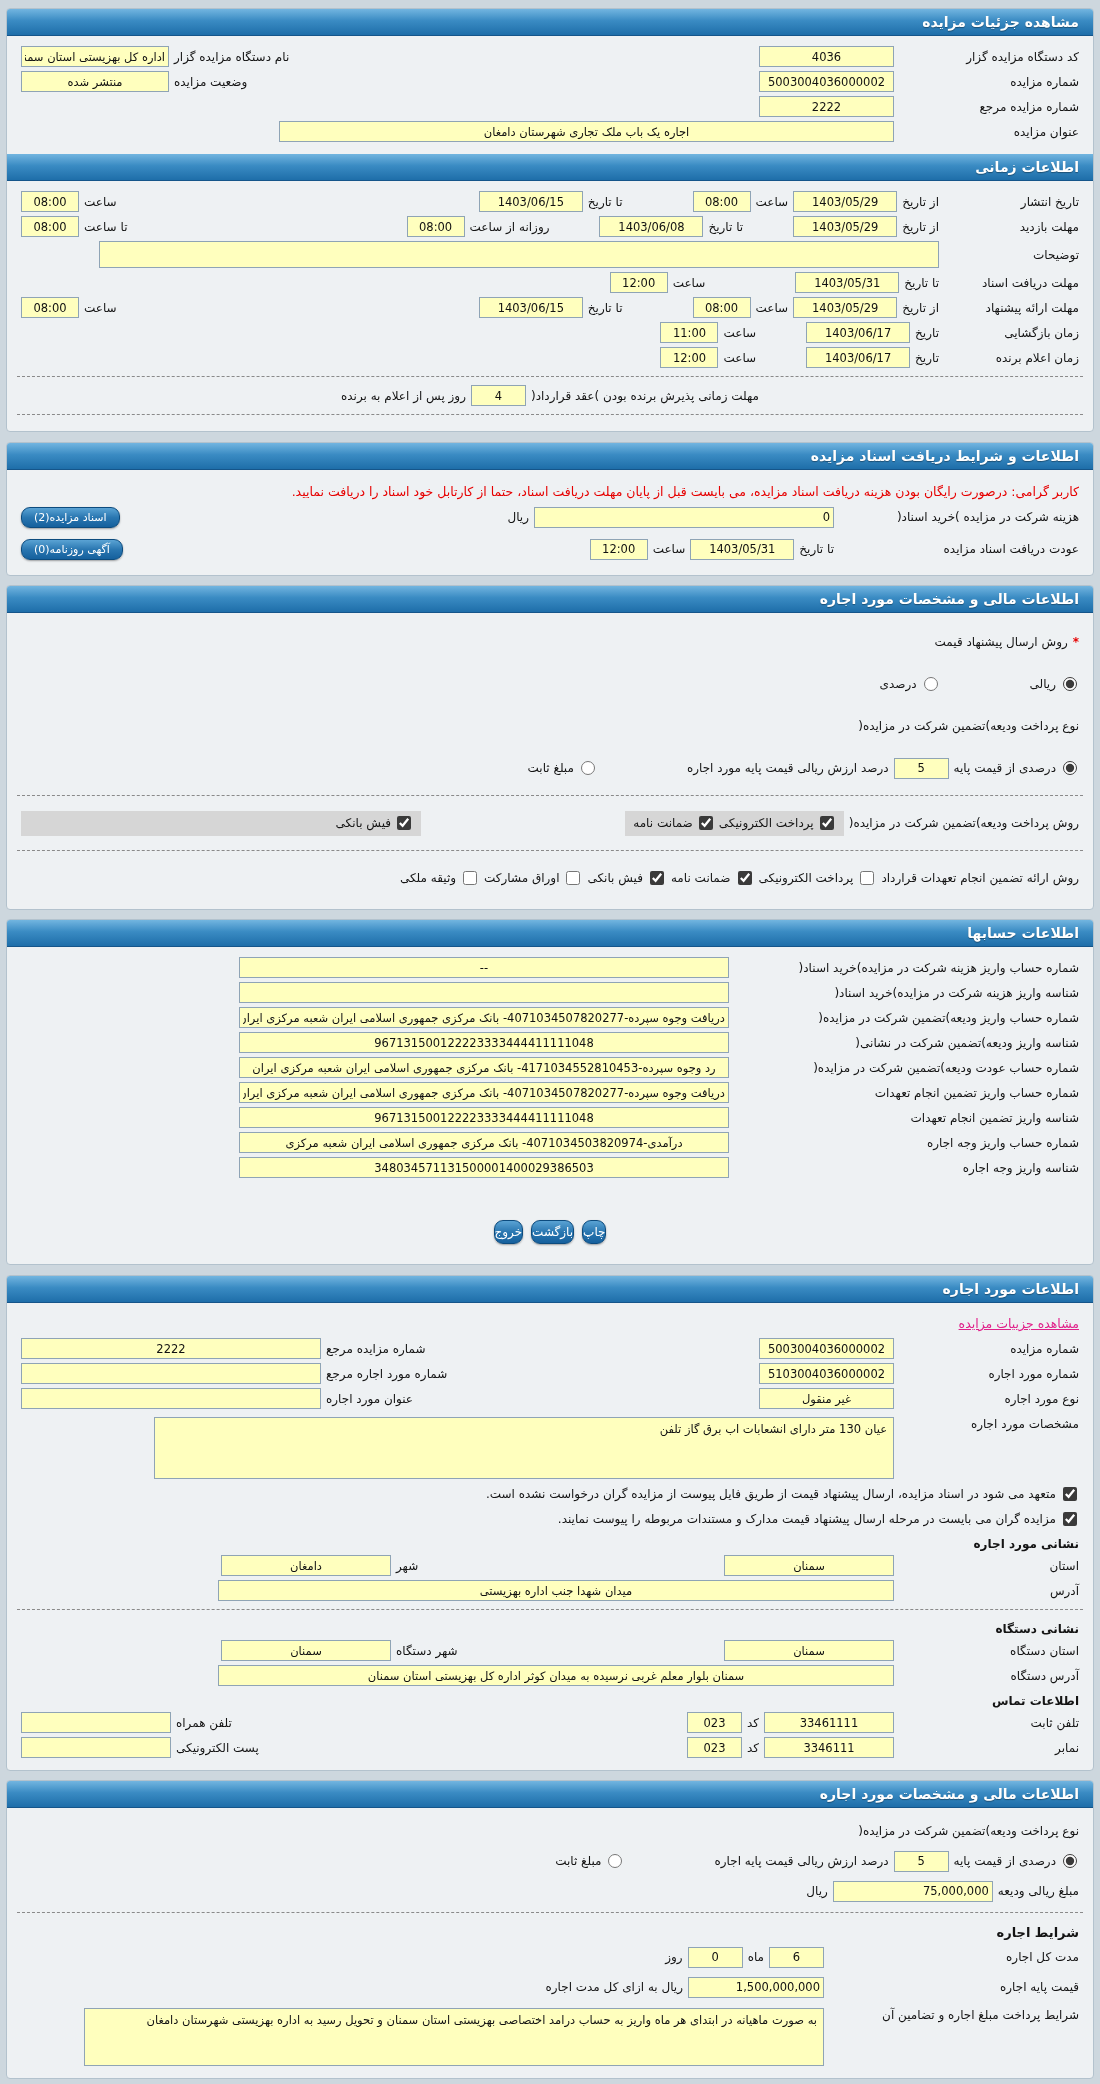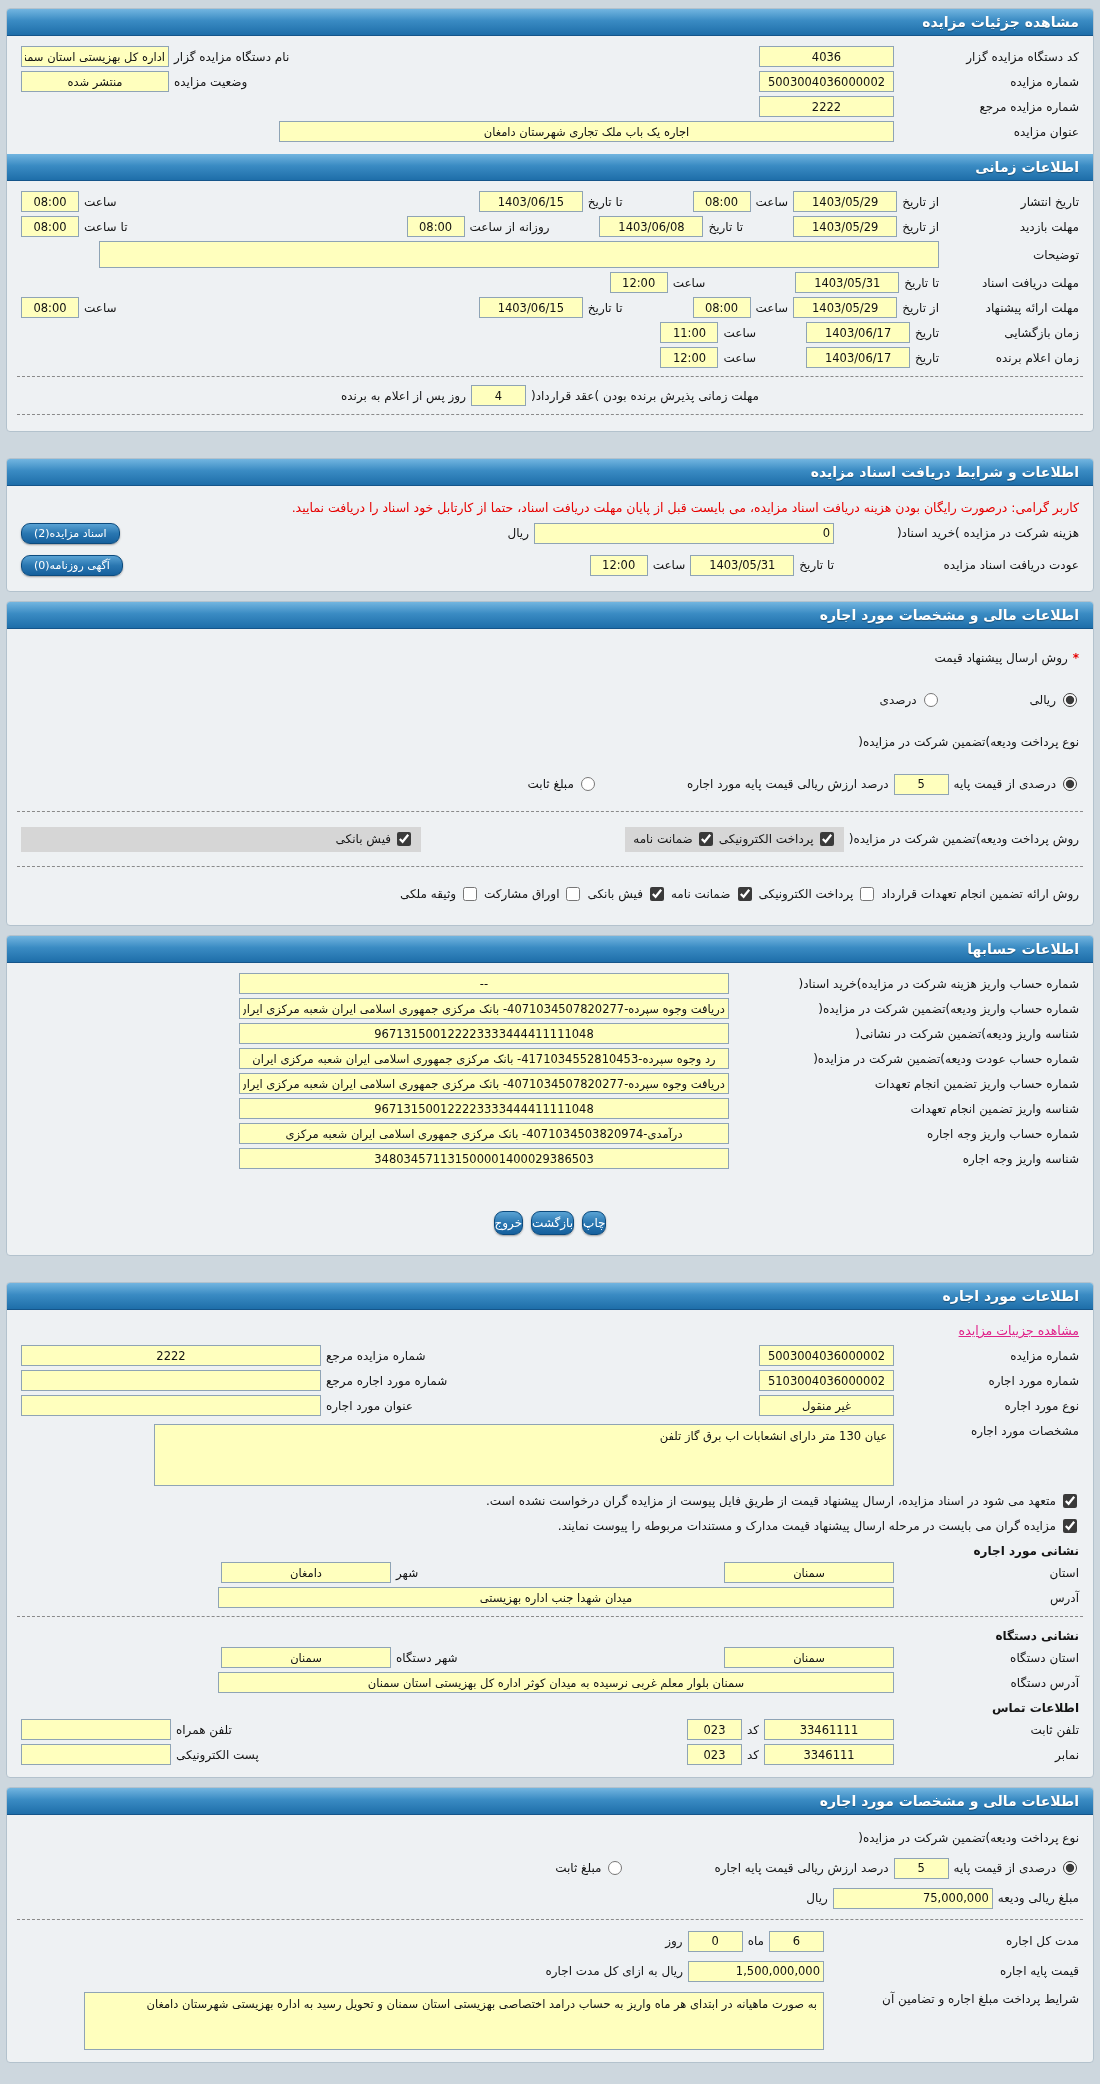--- a/index.html
+++ b/index.html
@@ -1,20 +1,20 @@
 <!DOCTYPE html>
 <html lang="fa" dir="rtl"><head>
 <meta charset="utf-8">
 <style>
   *{box-sizing:border-box;margin:0;padding:0}
   html,body{background:#cdd7de}
   body{width:1100px;font-family:"DejaVu Sans",sans-serif;font-size:12px;color:#141414;direction:rtl}
   .page{padding:8px 6px;width:1100px}
   .panel{background:#eef1f3;border:1px solid #b3c2cd;border-radius:4px;margin-bottom:9px;overflow:hidden}
-  .panel.gap-after{margin-bottom:26px}
+  .panel.gap-after{margin-bottom:10px}
   .hdr{background:linear-gradient(180deg,#72b5e0 0%,#3a8bc3 45%,#1e6ea9 100%);color:#fff;font-weight:bold;
        font-size:14px;padding:5px 14px;text-shadow:0 1px 1px rgba(0,0,0,.35);border-bottom:1px solid #15558a}
   .content{padding:8px 0 10px}
   .row{display:flex;align-items:center;gap:5px;padding:2px 14px;min-height:25px}
   .row.tall{min-height:42px}
   .row.top{align-items:flex-start;padding-top:6px}
   .row.center{justify-content:center}
   .grp{display:flex;align-items:center;gap:5px}
   .push{margin-right:auto}
   .indent{margin-left:200px}
@@ -240,20 +240,24 @@
   </div>
 
   <div class="panel gap-after">
     <div class="hdr">اطلاعات حسابها</div>
     <div class="content">
       <div class="row">
         <span class="lbl lbl5">شماره حساب واریز هزینه شرکت در مزایده)خرید اسناد(</span>
         <input class="yf" style="width: 490px;" readonly="" value="--">
       </div>
       <div class="row">
+        <span class="lbl lbl5">شناسه واریز هزینه شرکت در مزایده)خرید اسناد(</span>
+        <input class="yf" style="width: 490px;" readonly="" value="">
+      </div>
+      <div class="row">
         <span class="lbl lbl5">شماره حساب واریز ودیعه)تضمین شرکت در مزایده(</span>
         <input class="yf" style="width: 490px;" readonly="" value="دریافت وجوه سپرده-4071034507820277- بانک مرکزی جمهوری اسلامی ایران شعبه مرکزی ایران">
       </div>
       <div class="row">
         <span class="lbl lbl5">شناسه واریز ودیعه)تضمین شرکت در نشانی(</span>
         <input class="yf" style="width: 490px;" readonly="" value="967131500122223333444411111048">
       </div>
       <div class="row">
         <span class="lbl lbl5">شماره حساب عودت ودیعه)تضمین شرکت در مزایده(</span>
         <input class="yf" style="width: 490px;" readonly="" value="رد وجوه سپرده-4171034552810453- بانک مرکزی جمهوری اسلامی ایران شعبه مرکزی ایران">
@@ -389,20 +393,21 @@
         <span class="sp80"></span>
         <input type="radio" name="deposit-type-2" style="">
         <span class="lbl">مبلغ ثابت</span>
       </div>
       <div class="row" style="min-height:30px">
         <span class="lbl">مبلغ ریالی ودیعه</span>
         <input class="yf taR" style="width: 160px;" readonly="" value="75,000,000">
         <span class="lbl">ریال</span>
       </div>
       <div class="dash"></div>
+      <div class="subhead" style="font-size:13px">شرایط اجاره</div>
       <div class="row" style="min-height:30px">
         <span class="lbl lblT">مدت کل اجاره</span>
         <input class="yf f-sm" readonly="" value="6" style="">
         <span class="lbl">ماه</span>
         <input class="yf f-sm" readonly="" value="0" style="">
         <span class="lbl">روز</span>
       </div>
       <div class="row" style="min-height:30px">
         <span class="lbl lblT">قیمت پایه اجاره</span>
         <input class="yf taR" style="width: 136px;" readonly="" value="1,500,000,000">

